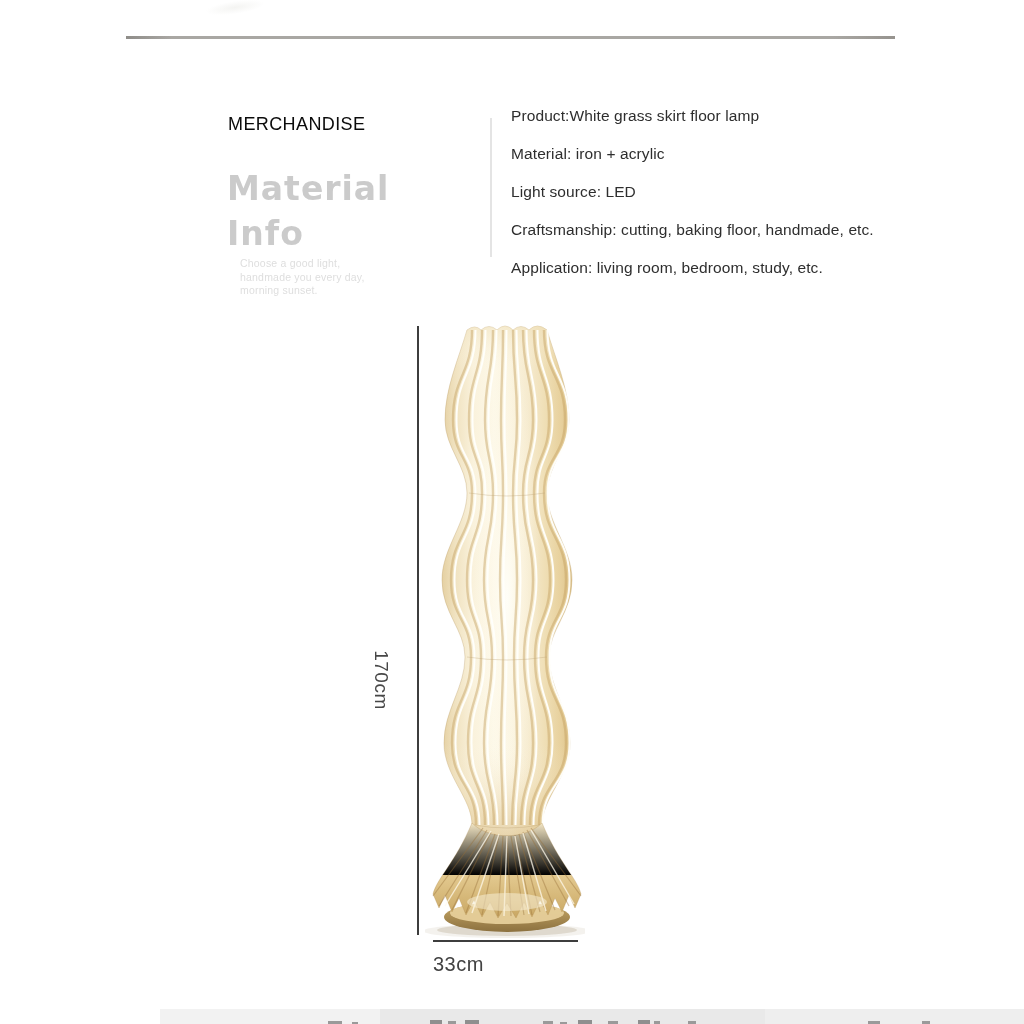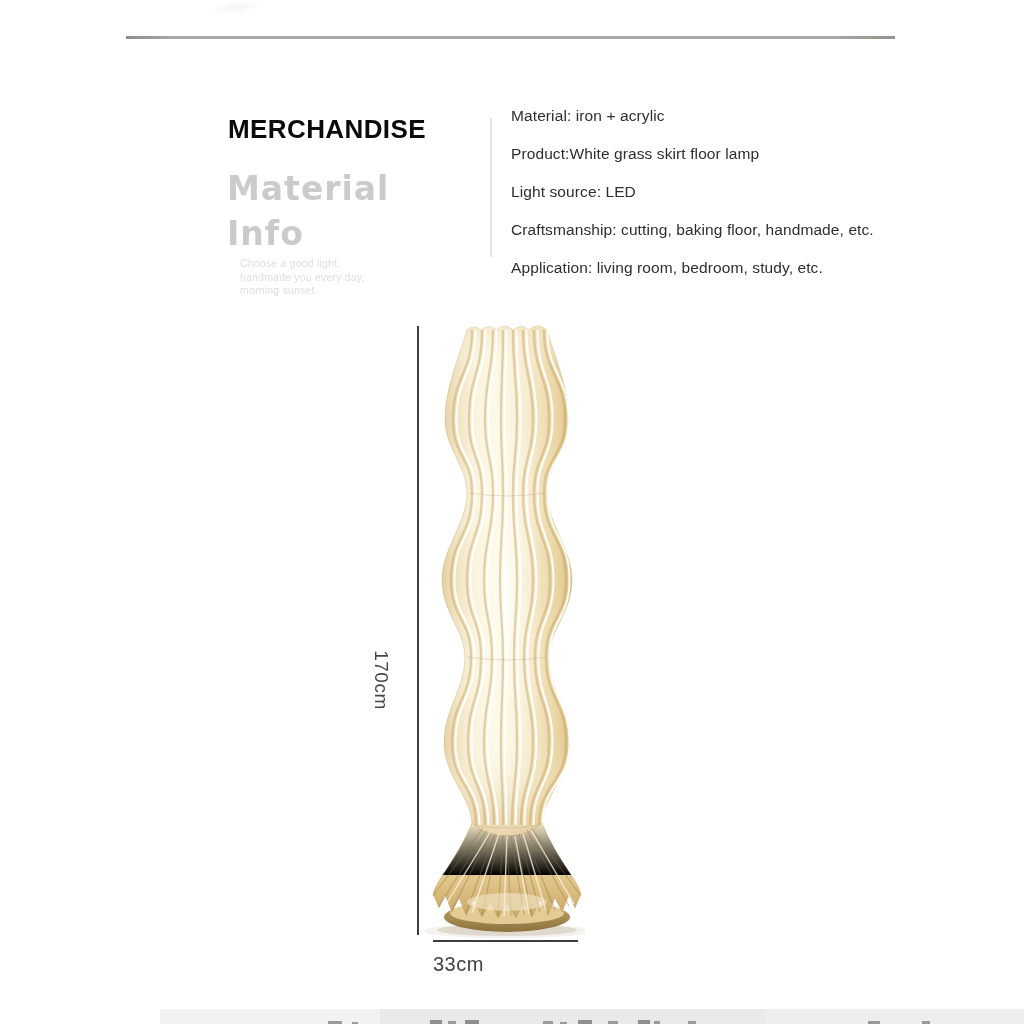--- a/index.html
+++ b/index.html
@@ -14,21 +14,21 @@
     background:radial-gradient(ellipse at center, #f4f4f2 0%, rgba(255,255,255,0) 70%);
     transform:rotate(-8deg);
   }
   .top-divider {
     position:absolute; left:126px; top:36px; width:769px; height:3px;
     background:linear-gradient(to right,#8f8d89 0%,#a9a7a3 6%,#a9a7a3 92%,#96938e 100%);
   }
   
   .title {
     position:absolute; left:228px; top:114px;
-    font-size:26px; font-weight:bold; letter-spacing:0.4px; color:#0b0b0b;
+    font-size:18px; font-weight:normal; letter-spacing:0.4px; color:#0b0b0b;
     font-family:"Liberation Sans", sans-serif;
   }
   .subtitle {
     position:absolute; left:227px; top:166px;
     font-family:"DejaVu Sans", sans-serif; font-weight:600;
     font-size:33px; line-height:45px; letter-spacing:1px; color:#cbcbcb;
   }
   .tagline {
     position:absolute; left:229px; top:257px;
     font-size:10.5px; line-height:13.5px; color:#dedede; letter-spacing:0.2px;margin-left:11px;
@@ -82,22 +82,22 @@
 
   <div class="tagline">
     <div>Choose a good light,</div>
     <div>handmade you every day,</div>
     <div>morning sunset.</div>
   </div>
 
   <div class="v-divider"></div>
 
   <ul class="specs">
+    <li>Product:White grass skirt floor lamp</li>
     <li>Material: iron + acrylic</li>
-    <li>Product:White grass skirt floor lamp</li>
     <li>Light source: LED</li>
     <li>Craftsmanship: cutting, baking floor, handmade, etc.</li>
     <li>Application: living room, bedroom, study, etc.</li>
   </ul>
 
   <div class="dim-v-line"></div>
   <div class="dim-height-label">170cm</div>
   <div class="dim-h-line"></div>
   <div class="dim-width-label">33cm</div>
 

